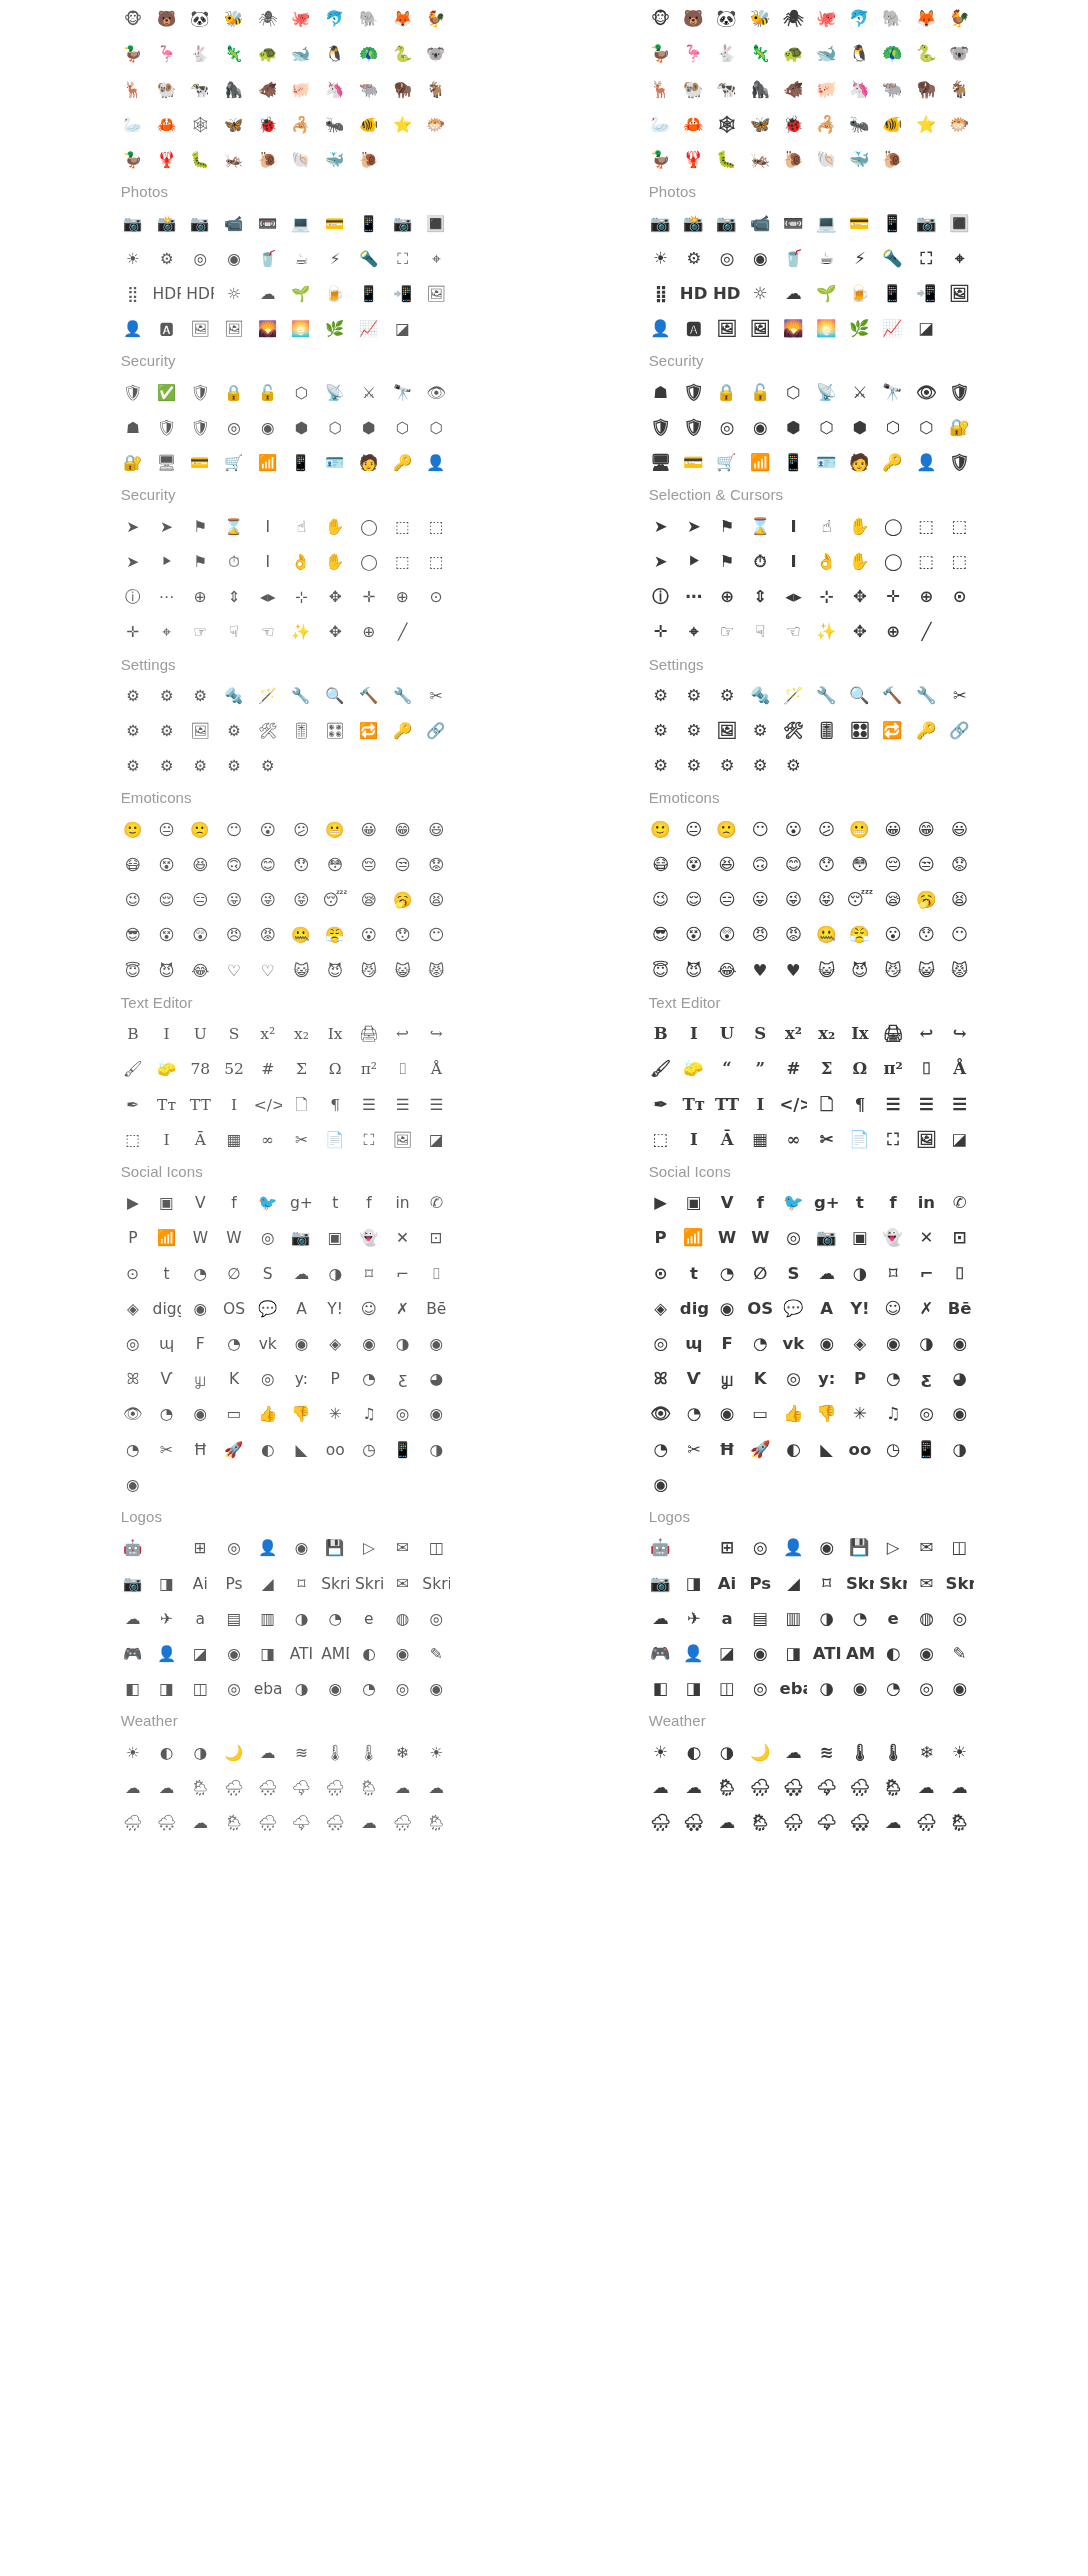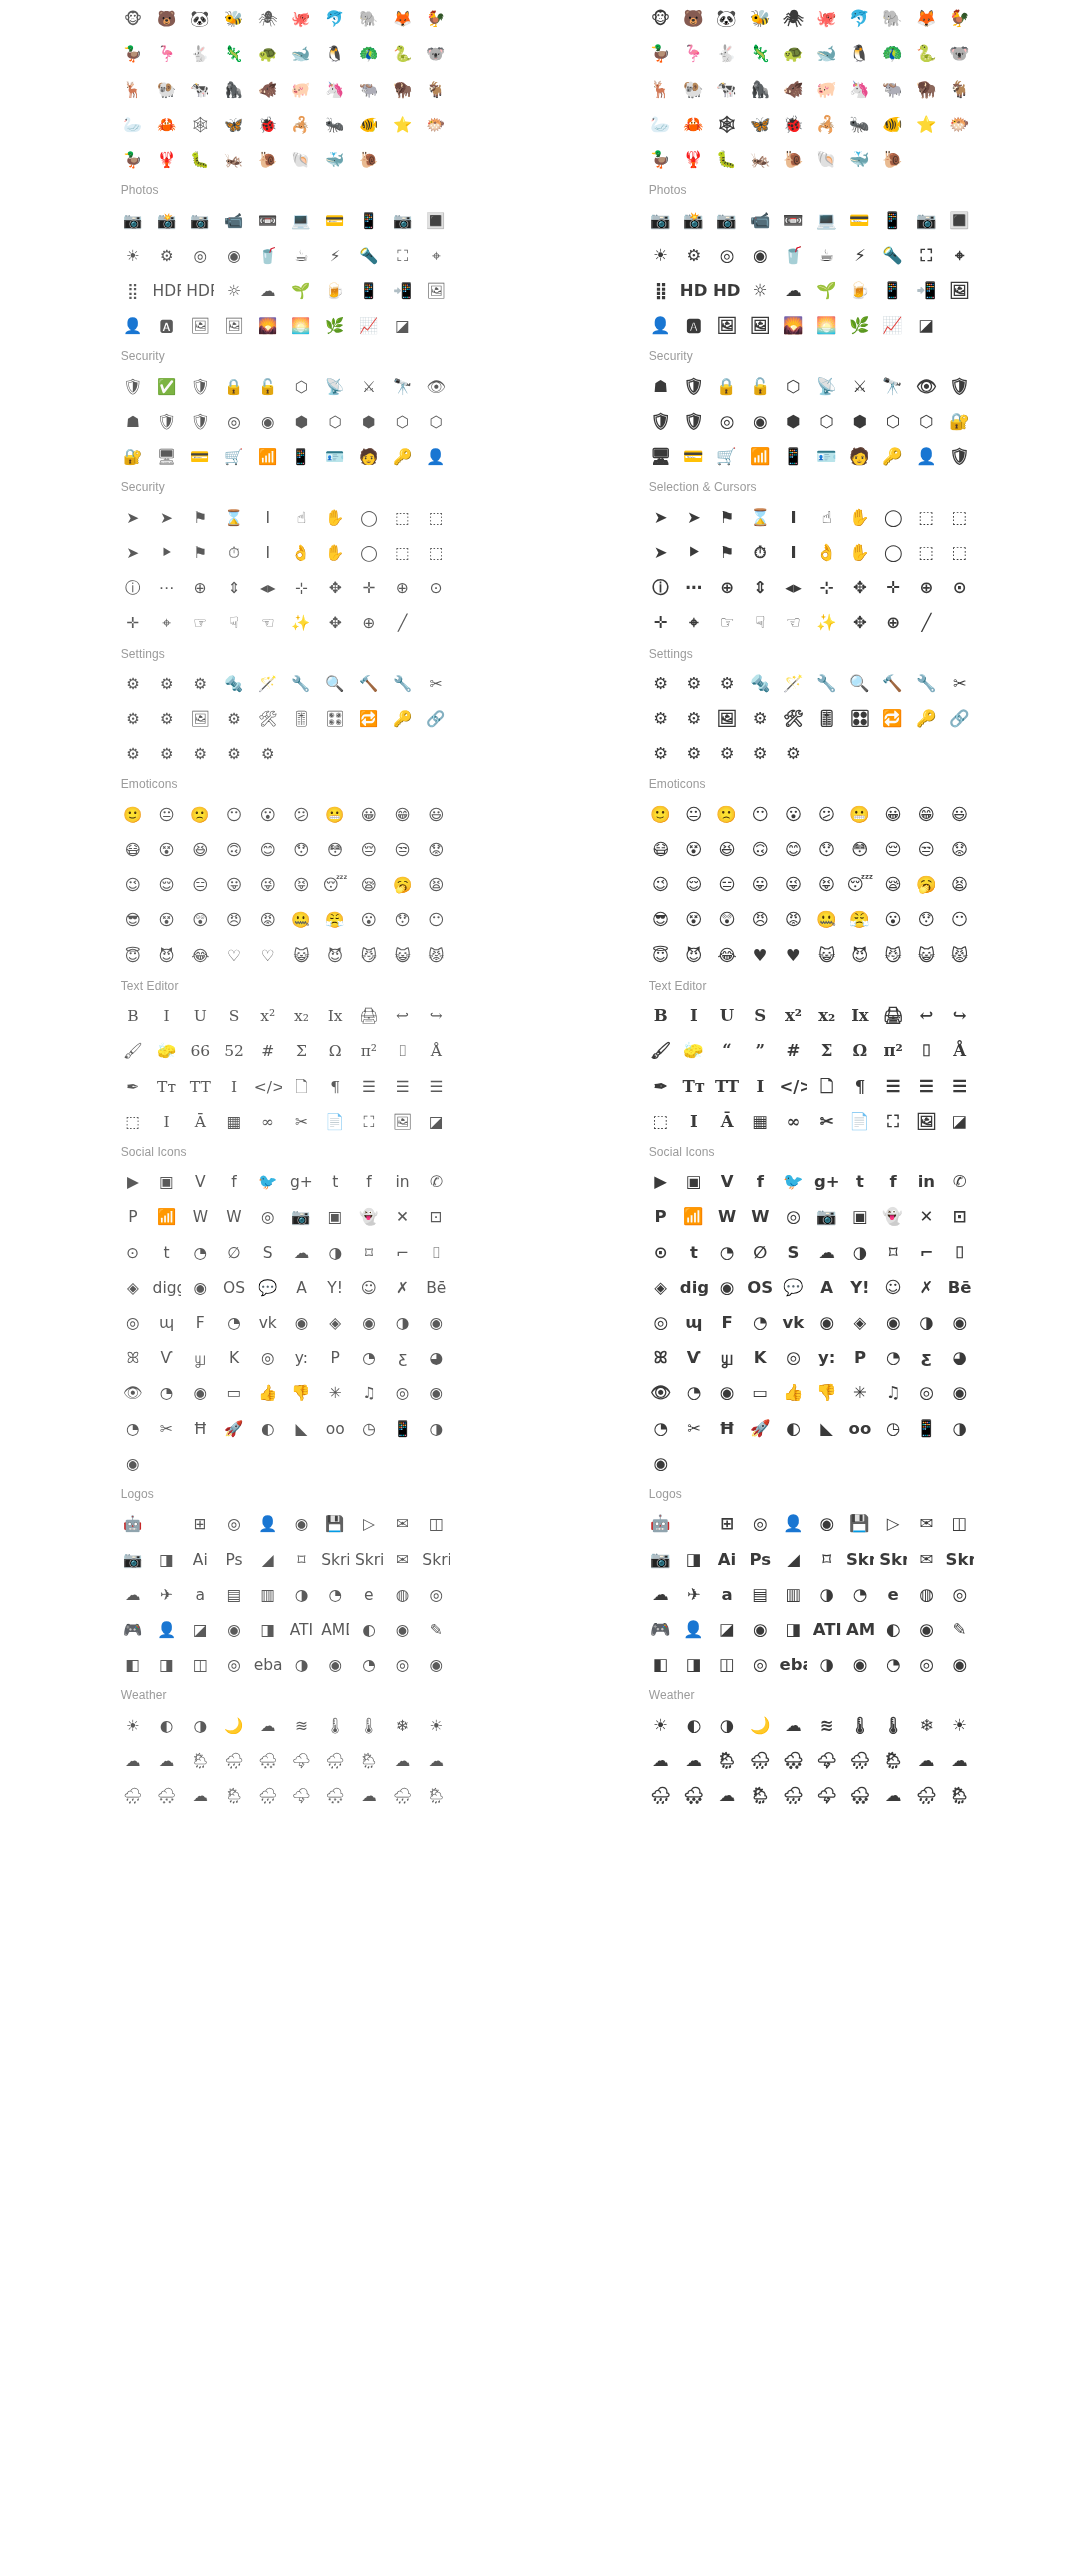--- a/index.html
+++ b/index.html
@@ -28,21 +28,21 @@
   }
   .column {
     width: 523px;
     box-sizing: border-box;
     padding: 0 93px 0 98px;
   }
   .column.right {
     padding-left: 103px;
   }
   .sec-title {
-    font-size: 12px;
+    font-size: 15px;
     color: #9b9b9b;
     font-weight: 400;
     letter-spacing: 0.1px;
     margin: 0 0 9.3px 0;
     padding-left: 2.1px;
   }
   .grid {
     display: grid;
     grid-template-columns: repeat(10, 1fr);
     gap: 7.2px 5.2px;
@@ -1591,21 +1591,21 @@
           <div class="cell">
             <span class="glyph">↪</span>
           </div>
           <div class="cell">
             <span class="glyph">🖌</span>
           </div>
           <div class="cell">
             <span class="glyph">🧽</span>
           </div>
           <div class="cell">
-            <span class="glyph">66</span>
+            <span class="glyph">78</span>
           </div>
           <div class="cell">
             <span class="glyph">52</span>
           </div>
           <div class="cell">
             <span class="glyph">#</span>
           </div>
           <div class="cell">
             <span class="glyph">Σ</span>
           </div>

